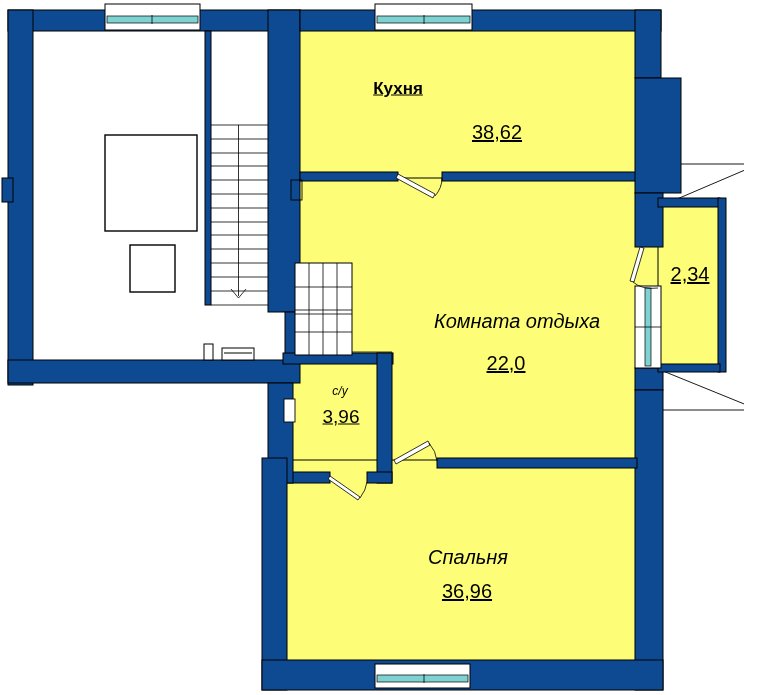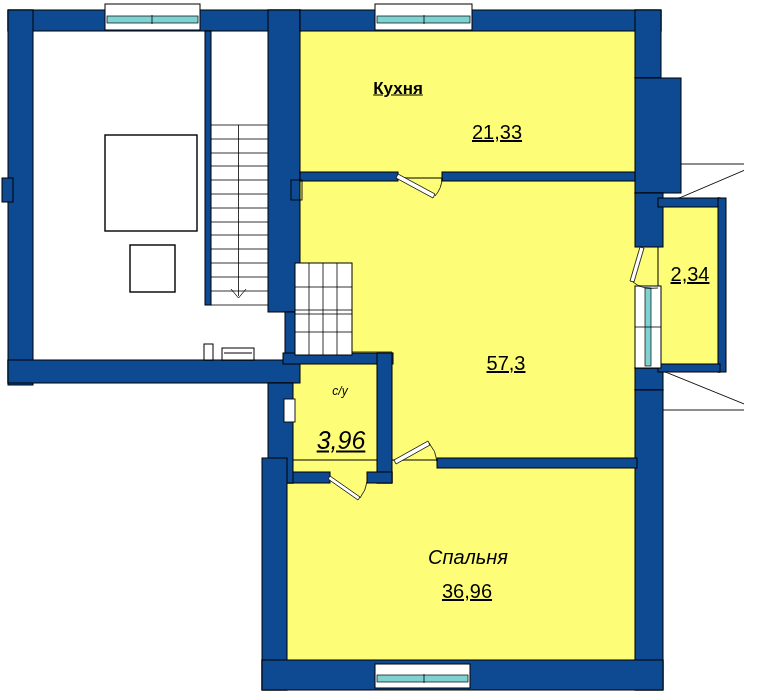--- a/index.html
+++ b/index.html
@@ -149,24 +149,25 @@
     <g fill="none" stroke="#000" stroke-width="0.8">
       <path d="M 435,196 Q 442,188 442,178"></path>
       <path d="M 429,443 Q 436,451 437,461"></path>
       <path d="M 360,498 Q 366,490 367,482"></path>
       <path d="M 633,282 Q 642,290 658,288"></path>
     </g>
   </g>
 </svg>
 
   <div class="label kitchen-name" style="left:398px;top:88px;">Кухня</div>
-  <div class="label area" style="left:497px;top:132px;">21,33</div>
+  <div class="label area" style="left:497px;top:132px;">38,62</div>
 
-  <div class="label area" style="left:506px;top:363px;">57,3</div>
+  <div class="label room-name" style="left:517px;top:321px;">Комната отдыха</div>
+  <div class="label area" style="left:506px;top:363px;">22,0</div>
 
   <div class="label room-name-small" style="left:340px;top:391px;">с/у</div>
-  <div class="label area" style="left:341px;top:440px;font-size:25px;font-style:italic;">3,96</div>
+  <div class="label area" style="left:341px;top:416px;font-size:19px;">3,96</div>
 
   <div class="label room-name" style="left:468px;top:557px;">Спальня</div>
   <div class="label area" style="left:467px;top:591px;">36,96</div>
 
   <div class="label area" style="left:690px;top:274px;">2,34</div>
 </div>
 
 </body></html>

